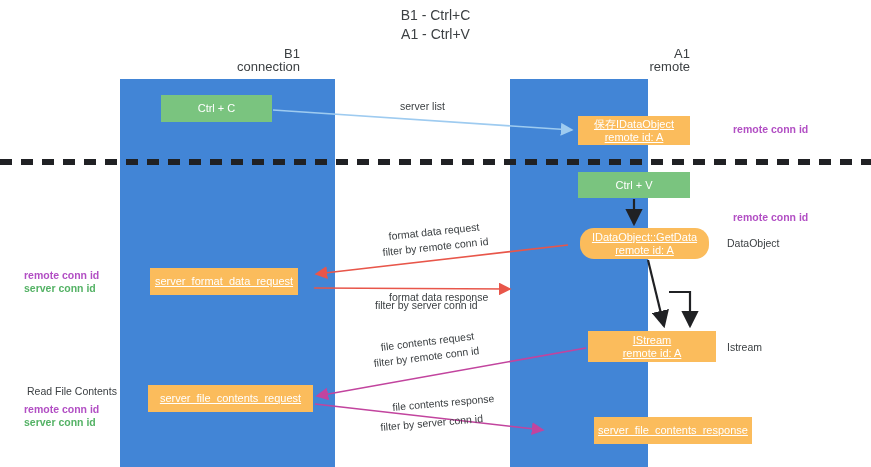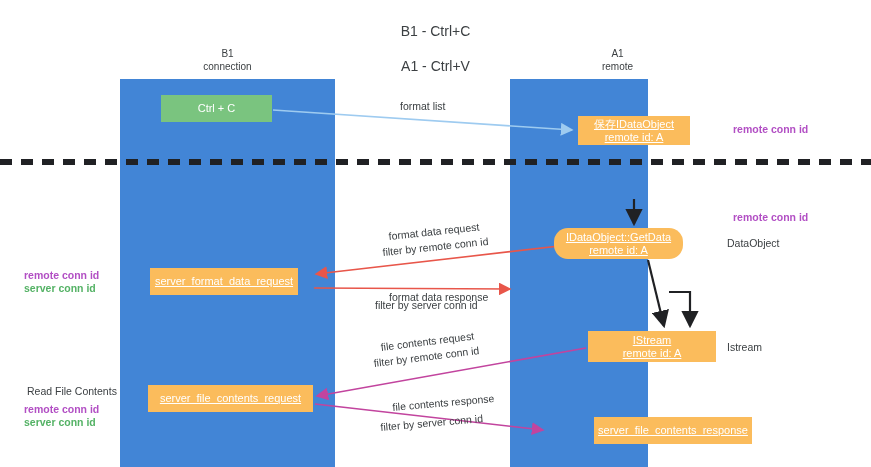--- a/index.html
+++ b/index.html
@@ -12,41 +12,41 @@
   }
   .stage{position:absolute;left:0;top:0;width:871px;height:467px;}
   svg.wires{position:absolute;left:0;top:0;width:871px;height:467px;pointer-events:none;}
 
   
   .pane{position:absolute;background:#4285d6;}
   #pane-b1{left:120px;top:79px;width:215px;height:388px;}
   #pane-a1{left:510px;top:79px;width:138px;height:388px;}
 
   
-  .col-head{position:absolute;text-align:center;color:#3c4043;font-size:10px;line-height:13px;}
+  .col-head{position:absolute;text-align:right;color:#3c4043;font-size:13px;line-height:13px;}
   #head-b1{left:155px;top:47px;width:145px;}
   #head-a1{left:545px;top:47px;width:145px;}
   .col-head .l2{display:block;}
 
   
   #title{position:absolute;left:0;top:6px;width:871px;text-align:center;color:#3c4043;font-size:14px;line-height:19px;}
-  #title span{display:block;margin-top:16px;}
+  #title span{display:block;}
 
   
   .box{position:absolute;box-sizing:border-box;display:flex;flex-direction:column;
        align-items:center;justify-content:center;color:#ffffff;font-size:11px;line-height:13px;text-align:center;}
   .box.green{background:#7ac47f;}
   .box.orange{background:#fbb košik;text-decoration:underline;}
   .box.orange{background:#fbbc5c;}
   .box .l2{display:block;}
 
   #box-ctrlc{left:161px;top:95px;width:111px;height:27px;}
   #box-save{left:578px;top:116px;width:112px;height:29px;}
   #box-ctrlv{left:578px;top:172px;width:112px;height:26px;}
-  #box-getdata{left:554px;top:228px;width:129px;height:31px;border-radius:14px;}
+  #box-getdata{left:580px;top:228px;width:129px;height:31px;border-radius:14px;}
   #box-sfdreq{left:150px;top:268px;width:148px;height:27px;}
   #box-sfdresp{left:514px;top:279px;width:155px;height:26px;}
   #box-istream{left:588px;top:331px;width:128px;height:31px;}
   #box-sfcreq{left:148px;top:385px;width:165px;height:27px;}
   #box-sfcresp{left:547px;top:417px;width:158px;height:27px;margin-left:47px;}
 
   
   .lbl{position:absolute;font-size:10.5px;line-height:13px;color:#3c4043;white-space:nowrap;}
   .lbl.purple{color:#b24fc4;font-weight:bold;}
   .lbl.green-t{color:#54b265;font-weight:bold;}
@@ -111,20 +111,23 @@
 
   <div class="box green" id="box-ctrlc">
     <span>Ctrl + C</span>
   </div>
 
   <div class="box orange" id="box-save">
     <span>保存IDataObject</span>
     <span class="l2">remote id: A</span>
   </div>
 
+  <div class="box green" id="box-ctrlv">
+    <span>Ctrl + V</span>
+  </div>
 
   <div class="box orange" id="box-getdata">
     <span>IDataObject::GetData</span>
     <span class="l2">remote id: A</span>
   </div>
 
   <div class="box orange" id="box-sfdreq">
     <span>server_format_data_request</span>
   </div>
 
@@ -135,21 +138,21 @@
   </div>
 
   <div class="box orange" id="box-sfcreq">
     <span>server_file_contents_request</span>
   </div>
 
   <div class="box orange" id="box-sfcresp">
     <span>server_file_contents_response</span>
   </div>
 
-  <div class="lbl" style="left:400px;top:100px;">format list</div>
+  <div class="lbl" style="left:400px;top:100px;">server list</div>
 
   <div class="lbl rot" style="left:388px;top:230px;transform:rotate(-6deg);">format data request</div>
   <div class="lbl rot" style="left:382px;top:246px;transform:rotate(-6deg);">
     <span>filter by </span><span class="purple">remote conn id</span>
   </div>
 
   <div class="lbl" style="left:389px;top:291px;">format data response</div>
   <div class="lbl" style="left:375px;top:299px;">
     <span>filter by </span><span class="magenta">server conn id</span>
   </div>

